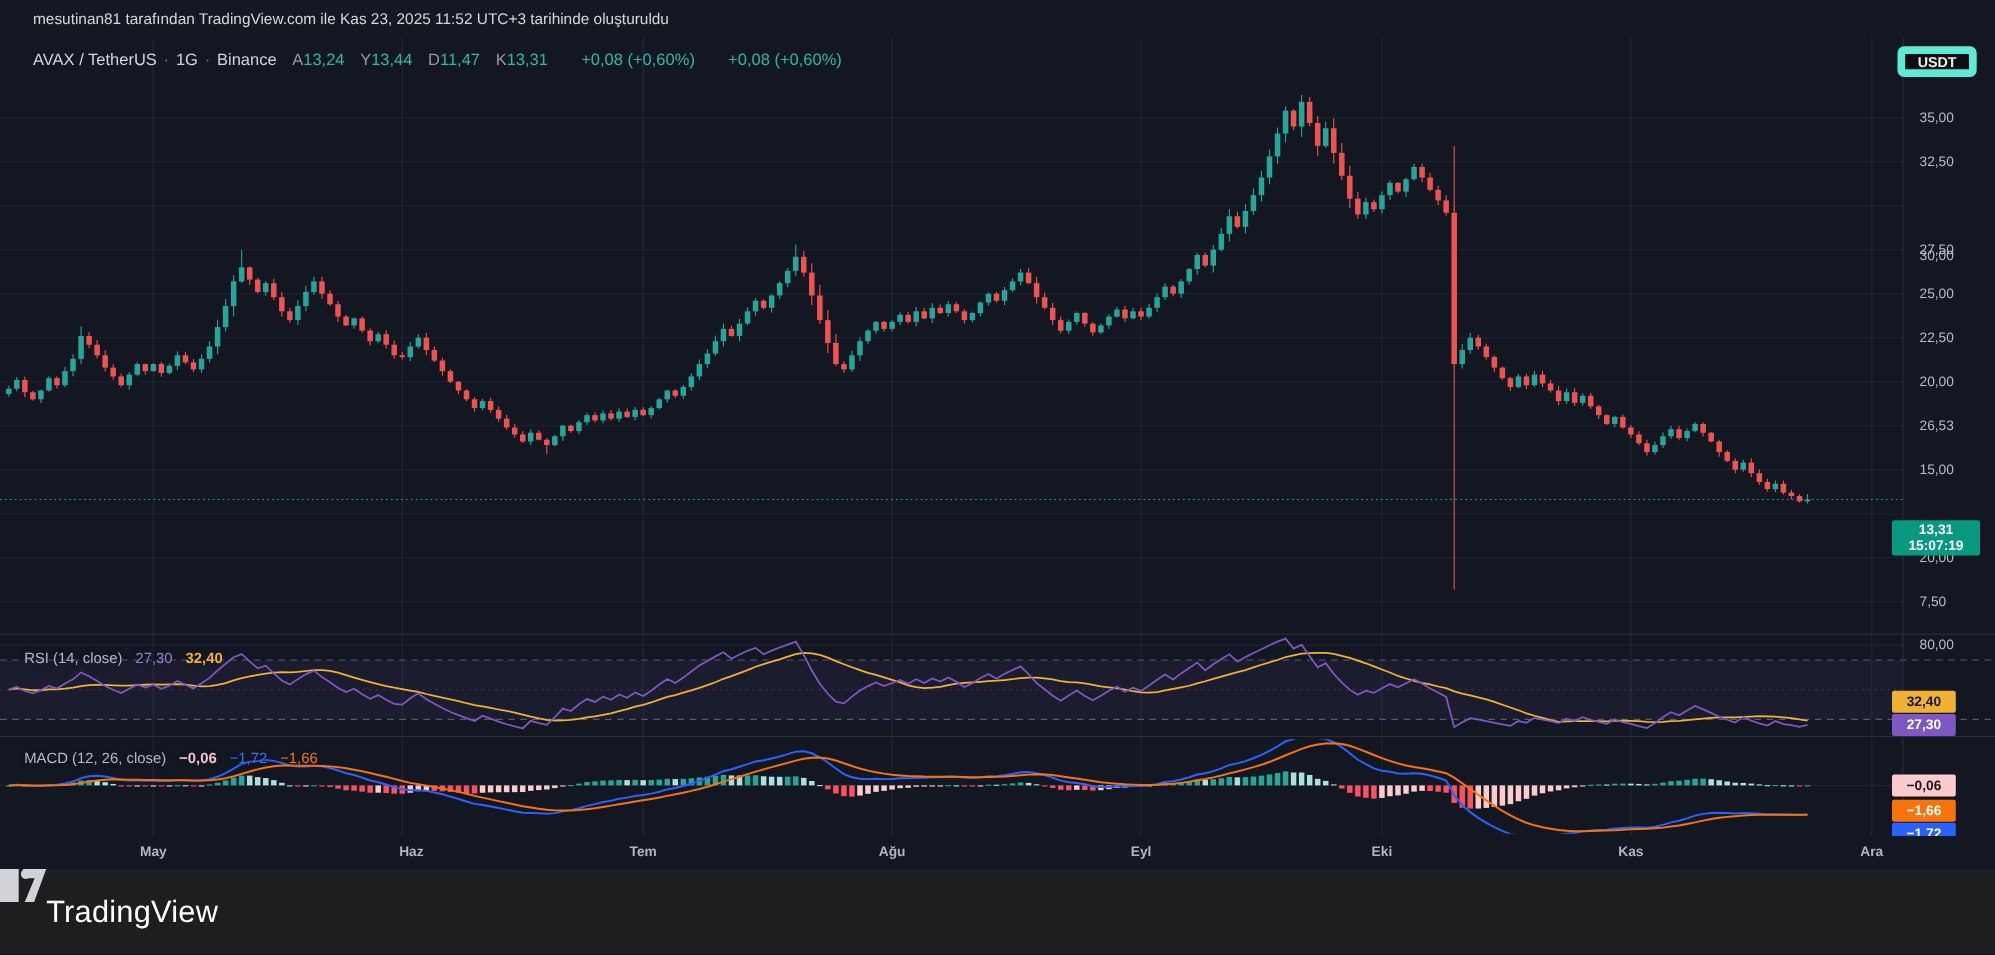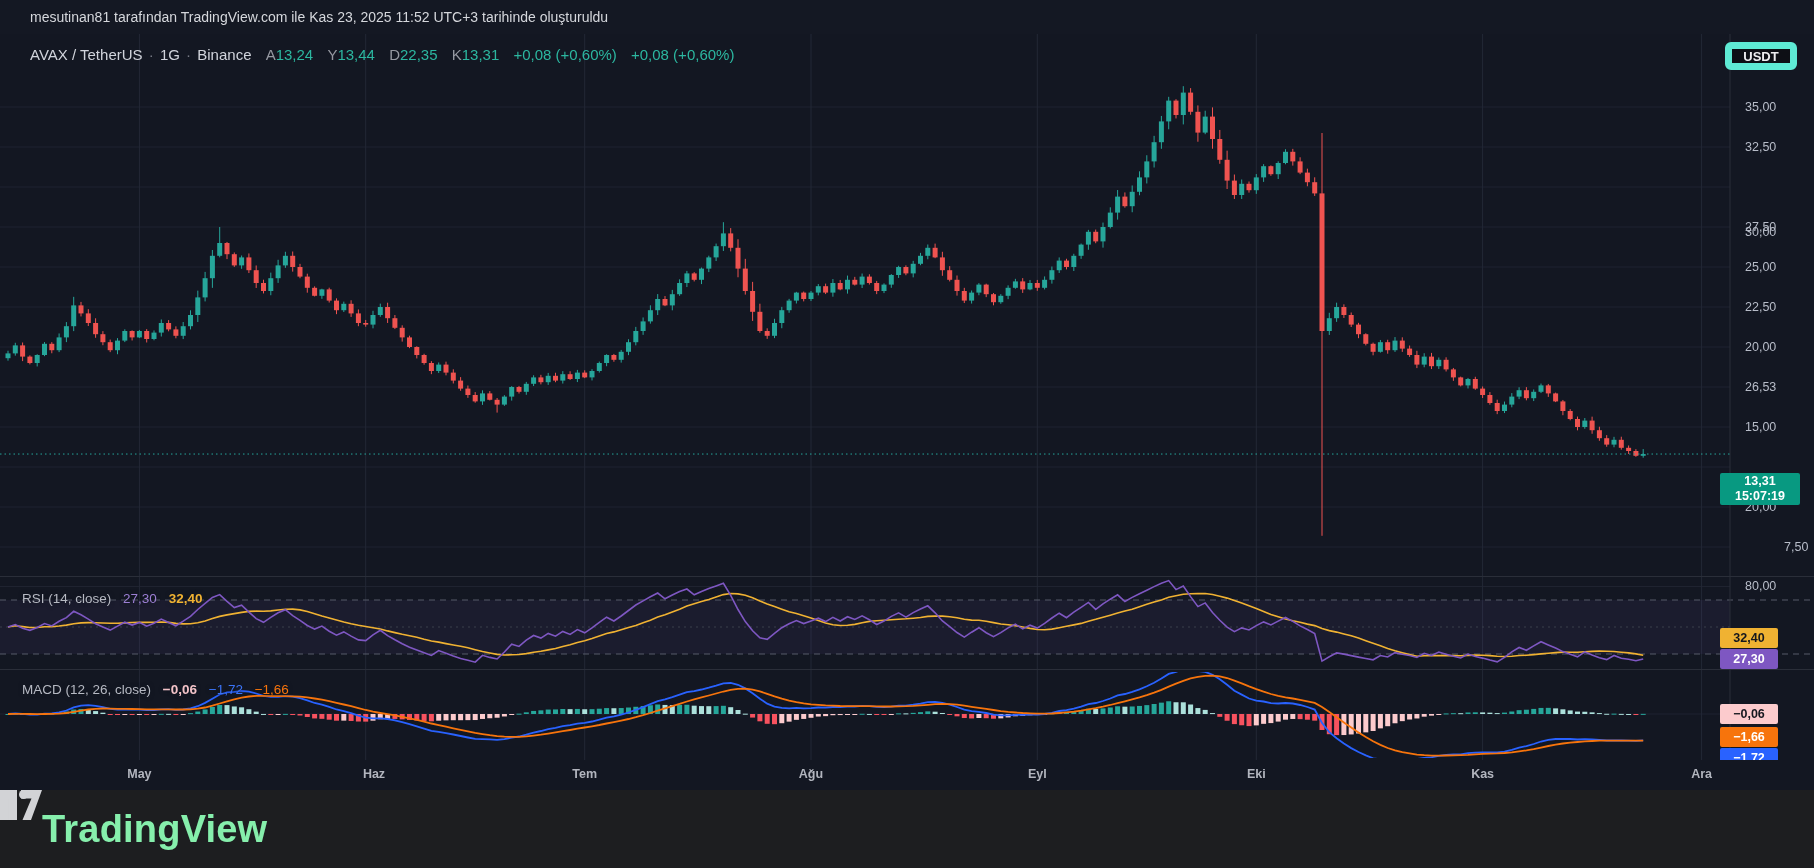--- a/index.html
+++ b/index.html
@@ -6,38 +6,38 @@
   .stage{position:relative;width:1814px;height:868px;overflow:hidden;
          font-family:"Liberation Sans","DejaVu Sans",sans-serif;background:#131722;}
   .export-bar{position:absolute;left:0;top:0;width:100%;height:34px;background:#141823;}
   .export-bar span{position:absolute;left:30px;top:9px;font-size:14px;color:#d5d7dc;}
   .chart-area{position:absolute;left:0;top:34px;width:1814px;height:756px;}
   svg{position:absolute;left:0;top:0;}
   .legend-main{position:absolute;left:30px;top:12px;font-size:15px;color:#d1d4dc;white-space:nowrap;}
   .legend-main .sep{color:#787b86;padding:0 2px;}
   .legend-main .k{color:#9598a1;margin-left:10px;}
   .legend-main .v{color:#2cb7a0;}
-  .legend-main .chg{color:#2cb7a0;margin-left:10px;}
+  .legend-main .chg{color:#2cb7a0;margin-left:26px;}
   .usdt-btn{position:absolute;left:1725px;top:8px;width:72px;height:28px;background:#0d0f15;
             border:7px solid #5eead4;border-radius:6px;color:#ededf0;font-size:13px;font-weight:700;
             font-family:inherit;display:flex;align-items:center;justify-content:center;cursor:pointer;}
   .axis-label{position:absolute;left:1745px;color:#b8bdc9;font-size:12.5px;transform:translateY(-50%);}
   .badge{position:absolute;left:1720px;width:58px;height:20px;border-radius:2px;font-size:12.5px;
          font-weight:700;display:flex;align-items:center;justify-content:center;}
   .price-badge{position:absolute;left:1720px;width:80px;height:32px;border-radius:2px;background:#089981;
                color:#fff;font-size:12.5px;font-weight:700;display:flex;flex-direction:column;
                align-items:center;justify-content:center;line-height:15px;}
   .pane-legend{position:absolute;left:22px;font-size:13.5px;color:#b6b9c2;white-space:nowrap;
                text-shadow:0 0 4px #131722;text-align:right;}
   .pane-legend b{font-weight:400;}
   .time-axis{position:absolute;left:0;top:726px;width:1814px;height:30px;background:#131722;z-index:5;padding-left:16px;}
   .time-axis .month{position:absolute;top:7px;transform:translateX(-50%);color:#b2b5be;font-size:12.5px;font-weight:700;}
   .footer{position:absolute;left:0;top:790px;width:1814px;height:78px;background:#1d1e20;display:flex;align-items:center;}
   .brand{display:flex;align-items:center;gap:14px;margin-left:42px;cursor:pointer;}
-  .brand-text{color:#86efac;font-size:38px;font-weight:700;letter-spacing:.2px;}
+  .brand-text{color:#ffffff;font-size:28px;font-weight:400;letter-spacing:.2px;}
 </style>
 </head>
 <body>
 
 <div class="stage">
 
   <div class="export-bar">
     <span>mesutinan81 tarafından TradingView.com ile Kas 23, 2025 11:52 UTC+3 tarihinde oluşturuldu</span>
   </div>
 
@@ -773,40 +773,40 @@
       </svg>
 
     <div class="legend-main">
       <span>AVAX / TetherUS</span>
       <span class="sep">·</span>
       <span>1G</span>
       <span class="sep">·</span>
       <span>Binance</span>
       <span class="k">A</span><span class="v">13,24</span>
       <span class="k">Y</span><span class="v">13,44</span>
-      <span class="k">D</span><span class="v">22,35</span>
+      <span class="k">D</span><span class="v">11,47</span>
       <span class="k">K</span><span class="v">13,31</span>
       <span class="chg">+0,08 (+0,60%)</span>
       <span class="chg">+0,08 (+0,60%)</span>
     </div>
 
     <button class="usdt-btn">USDT</button>
 
     <div id="price-axis">
         <div class="axis-label" style="top: 73px;">35,00</div>
         <div class="axis-label" style="top: 113px;">32,50</div>
         <div class="axis-label" style="top: 162px; margin-top: 36px;">30,00</div>
         <div class="axis-label" style="top: 193px;">27,50</div>
         <div class="axis-label" style="top: 233px;">25,00</div>
         <div class="axis-label" style="top: 273px;">22,50</div>
         <div class="axis-label" style="top: 313px;">20,00</div>
         <div class="axis-label" style="top: 353px;">26,53</div>
         <div class="axis-label" style="top: 393px;">15,00</div>
         <div class="axis-label" style="top: 473px;">20,00</div>
-        <div class="axis-label" style="top: 513px; margin-left: 39px;">7,50</div>
+        <div class="axis-label" style="top: 513px;">7,50</div>
       </div>
 
     <div class="price-badge" style="top:439px;">
       <span>13,31</span>
       <span>15:07:19</span>
     </div>
 
     <div class="pane-legend" style="top:557px;">
       <b>RSI</b>
       <span style="color:#9598a1;"> </span><span style="color:#b6b9c2;">(14, close)</span>

